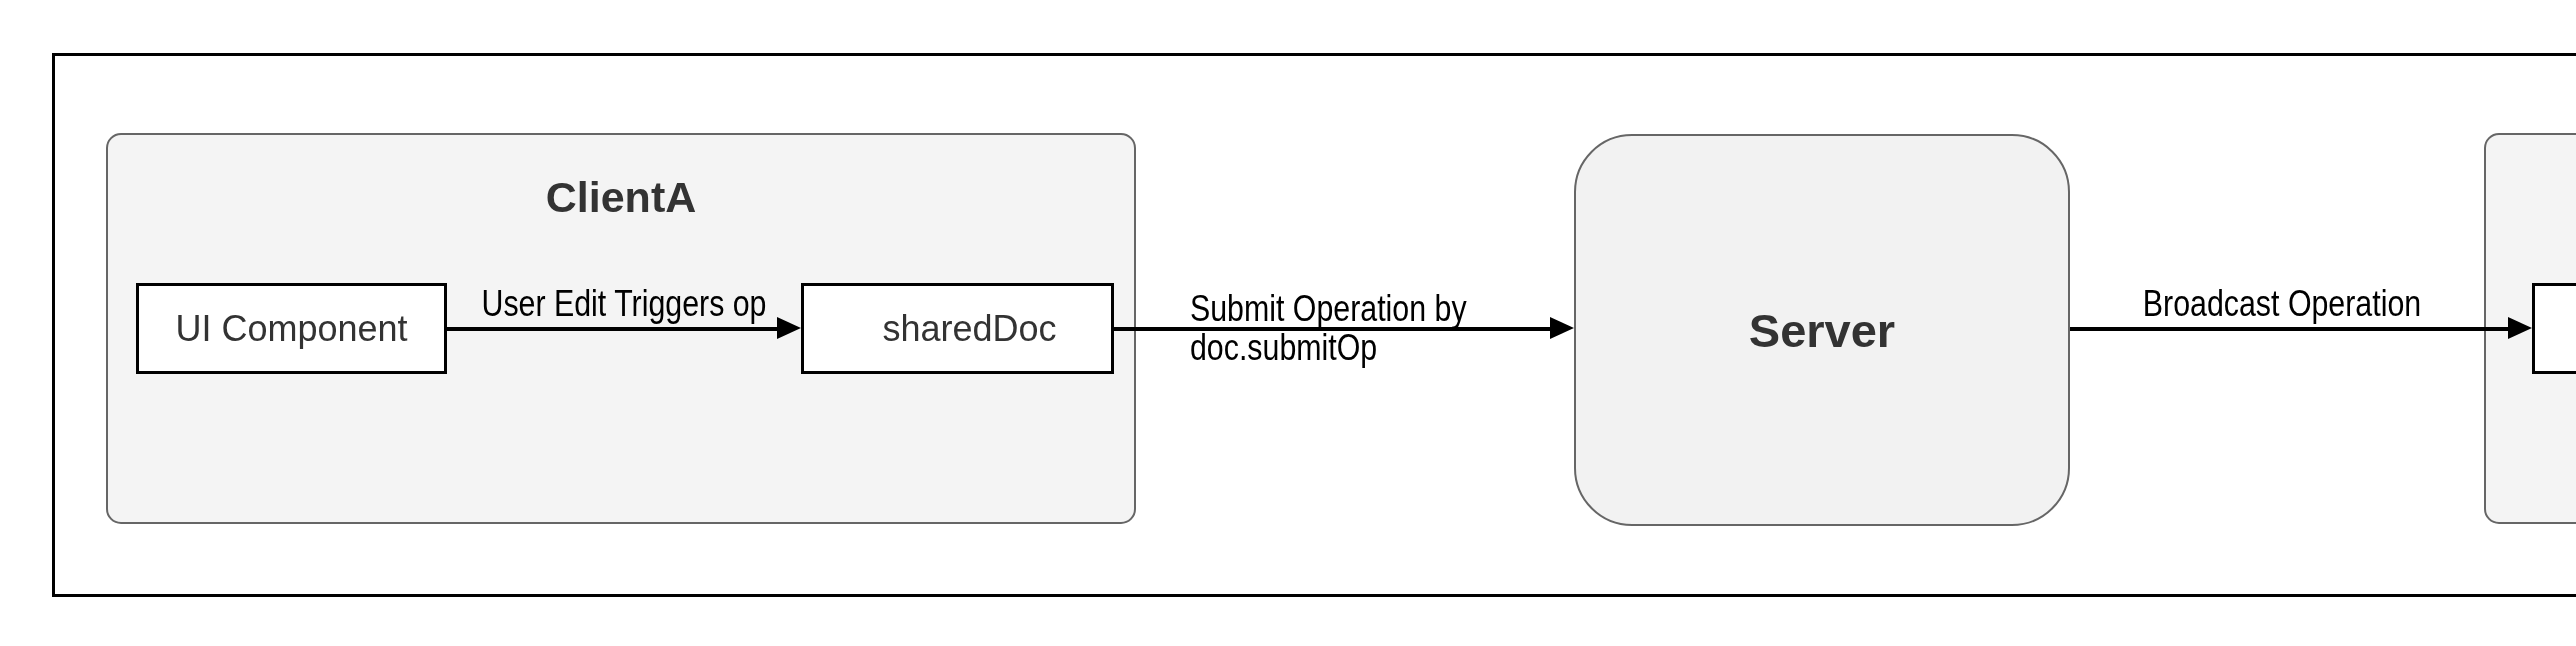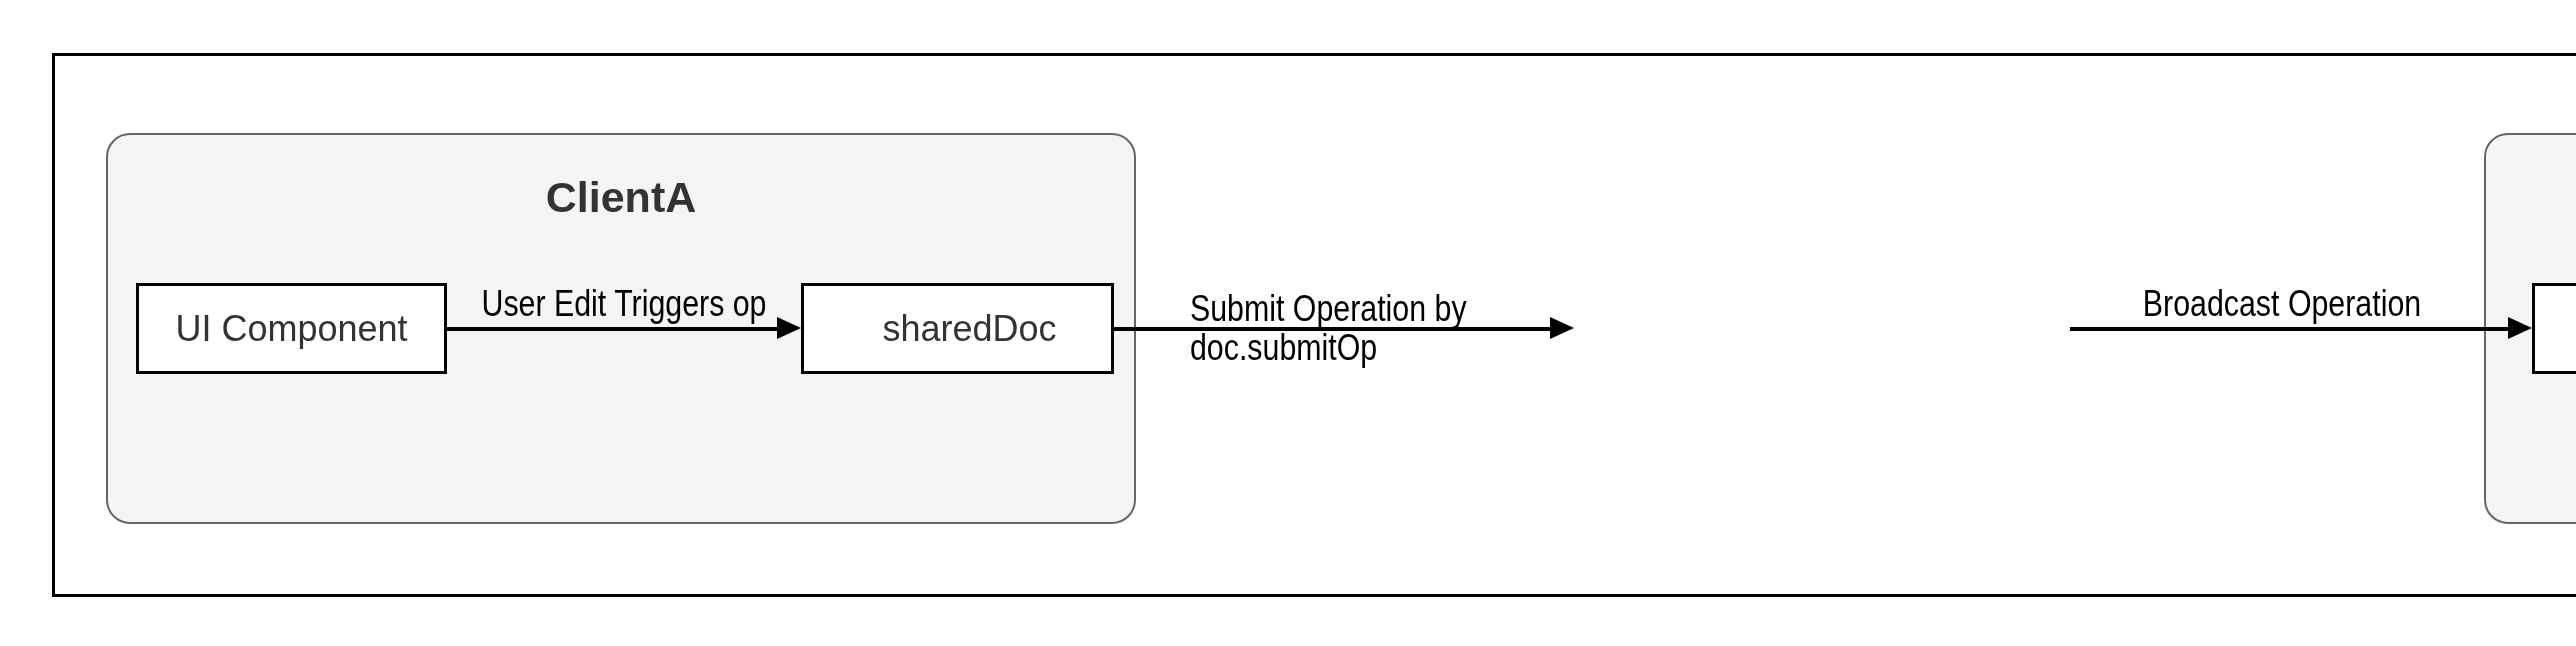--- a/index.html
+++ b/index.html
@@ -19,21 +19,21 @@
     box-sizing: border-box;
     background: transparent;
     z-index: 0;
   }
   .cluster {
     position: absolute;
     top: 133px;
     height: 391px;
     background: #f4f4f4;
     border: 2.1px solid #666666;
-    border-radius: 24px;
+    border-radius: 15px;
     box-sizing: border-box;
     z-index: 1;
   }
   .cluster-a { left: 106px;  width: 1030px; }
   .cluster-b { left: 2484px; width: 1128px; }
   .cluster-title {
     position: absolute;
     left: 0; top: 36px;
     width: 100%;
     text-align: center;
@@ -118,20 +118,21 @@
   <div class="frame"></div>
 
   <div class="cluster cluster-a">
     <div class="cluster-title">ClientA</div>
   </div>
 
   <div class="cluster cluster-b">
     <div class="cluster-title">ClientB</div>
   </div>
 
+  <div class="node-server">Server</div>
 
   <div class="node node-a-ui">UI Component</div>
   <div class="node node-a-doc">sharedDoc</div>
 
   <div class="node node-b-doc">sharedDoc</div>
 
   <div class="arrow-line" style="left:447px; width:335px;"></div>
   <div class="arrow-head" style="left:777px;"></div>
   <div class="edge-label centered" style="left:418px; top:284px;">
     <span class="line">User Edit Triggers op</span>

